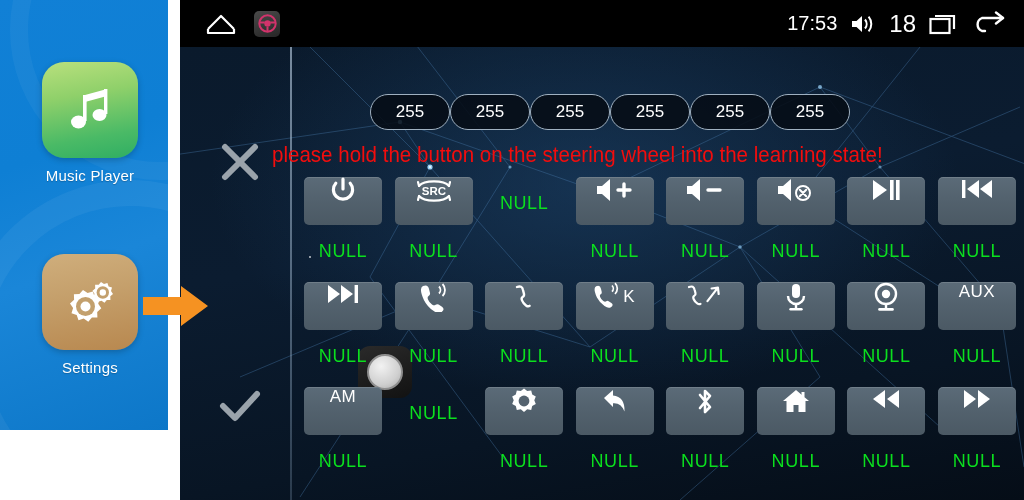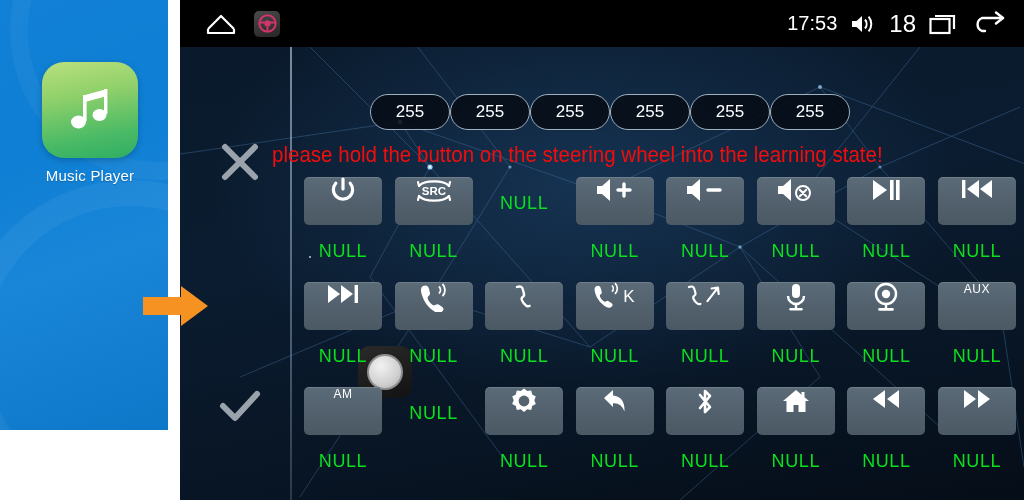--- a/index.html
+++ b/index.html
@@ -89,21 +89,21 @@
              transform:scaleX(0.955); transform-origin:left center; }
 
   
   #grid { position:absolute; left:124px; top:130px; width:712px; z-index:5; }
   .fn-row { display:flex; justify-content:space-between; margin-bottom:20px; }
   .fn-cell { width:78px; }
   .fn-btn { width:78px; height:48px; border-radius:5px;
             background:linear-gradient(180deg,#5b6b78 0%,#53626e 45%,#4b5964 100%);
             display:flex; align-items:flex-start; justify-content:center; cursor:pointer;
             box-shadow:inset 0 1px 0 rgba(255,255,255,0.13); }
-  .fn-text { color:#ffffff; font-size:12px; letter-spacing:0.5px; }
+  .fn-text { color:#ffffff; font-size:17px; letter-spacing:0.5px; }
   .fn-label { text-align:center; color:#0bdf1e; font-size:18px; margin-top:16px;
               letter-spacing:0.6px; }
 
   .ico { display:block; }
 </style>
 </head>
 <body>
 
 <div id="screen">
 
@@ -117,20 +117,35 @@
           <path d="M22 12 L44 6 L44 13 L22 19 Z" fill="#ffffff"></path>
           <rect x="20" y="12" width="3.6" height="26" fill="#ffffff"></rect>
           <rect x="41" y="6" width="3.4" height="25" fill="#ffffff"></rect>
           <ellipse cx="15.5" cy="39" rx="7.5" ry="6.4" fill="#ffffff"></ellipse>
           <ellipse cx="36.5" cy="32" rx="7" ry="6" fill="#ffffff"></ellipse>
         </svg>
       </div>
       <div class="app-label">Music Player</div>
     </div>
 
+    <div class="app" id="app-settings">
+      <div class="app-icon">
+        <svg class="ico" width="58" height="58" viewBox="0 0 58 58">
+          <g fill="#ffffff">
+            <path d="M22 17 l4.6 3.1 5.2-1.6 1.8 5.2 5.2 1.8-1.6 5.2 3.1 4.6-4.1 3.6 .2 5.5-5.5 .2-3.6 4.1-4.6-3.1-5.2 1.6-1.8-5.2-5.2-1.8 1.6-5.2-3.1-4.6 4.1-3.6-.2-5.5 5.5-.2z"></path>
+            <circle cx="24.5" cy="33.5" r="9.5" fill="#c3a06d"></circle>
+            <circle cx="24.5" cy="33.5" r="5" fill="#ffffff"></circle>
+            <path d="M40 9 l3 2 3.4-1 1.2 3.4 3.4 1.2-1 3.4 2 3-2.7 2.3 .1 3.6-3.6 .1-2.3 2.7-3-2-3.4 1-1.2-3.4-3.4-1.2 1-3.4-2-3 2.7-2.3-.1-3.6 3.6-.1z"></path>
+            <circle cx="41.8" cy="19.5" r="6.2" fill="#c3a06d"></circle>
+            <circle cx="41.8" cy="19.5" r="3.2" fill="#ffffff"></circle>
+          </g>
+        </svg>
+      </div>
+      <div class="app-label">Settings</div>
+    </div>
   </div>
 
   <svg id="arrow-pointer" viewBox="0 0 66 44">
     <path d="M0 13 L38 13 L38 2 L65 22 L38 42 L38 31 L0 31 Z" fill="#f59222"></path>
   </svg>
 
   <div id="right">
 
     <div id="statusbar">
       <div class="sb-left">

